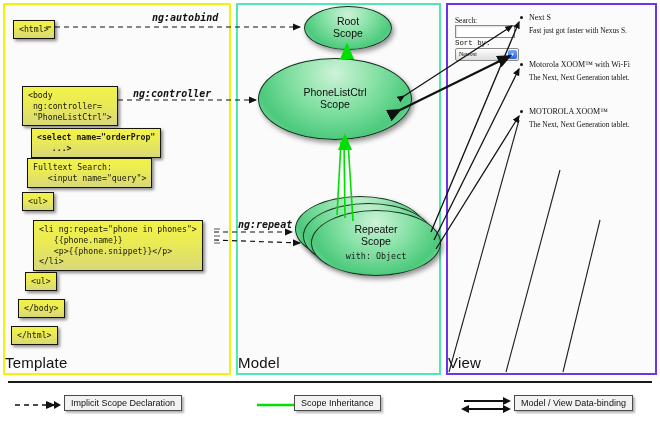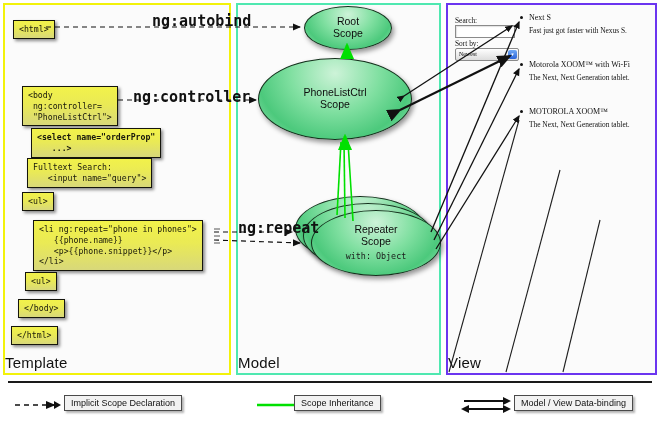--- a/index.html
+++ b/index.html
@@ -36,21 +36,21 @@
     font-family:"DejaVu Sans Mono","Liberation Mono",monospace;
     font-size:8.2px;line-height:1.32;color:#17170a;
     padding:3px 5px;white-space:pre;
   }
   .ybox.bold{font-weight:bold;}
 
   
   .wlabel{
     position:absolute;z-index:35;
     font-family:"DejaVu Sans Mono","Liberation Mono",monospace;
-    font-size:15px;font-weight:bold;color:#111;white-space:pre;
+    font-size:10px;font-weight:bold;color:#111;white-space:pre;font-style:italic;
   }
 
   
   .ell{
     position:absolute;z-index:20;border-radius:50%;
     border:1.6px solid #14301c;
     background:radial-gradient(ellipse at 50% 18%, #cdf3d8 0%, #7fdfa0 42%, #4cc97c 72%, #9fe8bb 100%);
     box-shadow:2px 3px 5px rgba(0,0,0,.42);
     display:flex;flex-direction:column;align-items:center;justify-content:center;
     text-align:center;
@@ -154,21 +154,21 @@
     <div class="title">Repeater</div>
     <div class="title">Scope</div>
     <div class="props">with: Object</div>
   </div>
 
   <div class="viewpane" style="left:446px;top:3px;width:211px;height:300px;">
 
     <div class="v-lab" style="left:9px;top:13px;">Search:</div>
     <div class="v-input" style="left:9px;top:22px;width:58px;height:11px;"></div>
 
-    <div class="v-lab" style="left:9px;top:36px;">Sort by:</div>
+    <div class="v-lab" style="left:9px;top:36px;font-family:Liberation Mono, monospace;">Sort by:</div>
     <div class="v-select" style="left:9px;top:45px;width:46px;">
       <span>Newest</span>
       <span class="arw">▾</span>
     </div>
 
     <div class="v-item" style="left:74px;top:10px;width:135px;">
       <span class="v-bullet"></span>
       <span class="v-name">Next S</span>
       <span class="v-snip">Fast just got faster with Nexus S.</span>
     </div>

